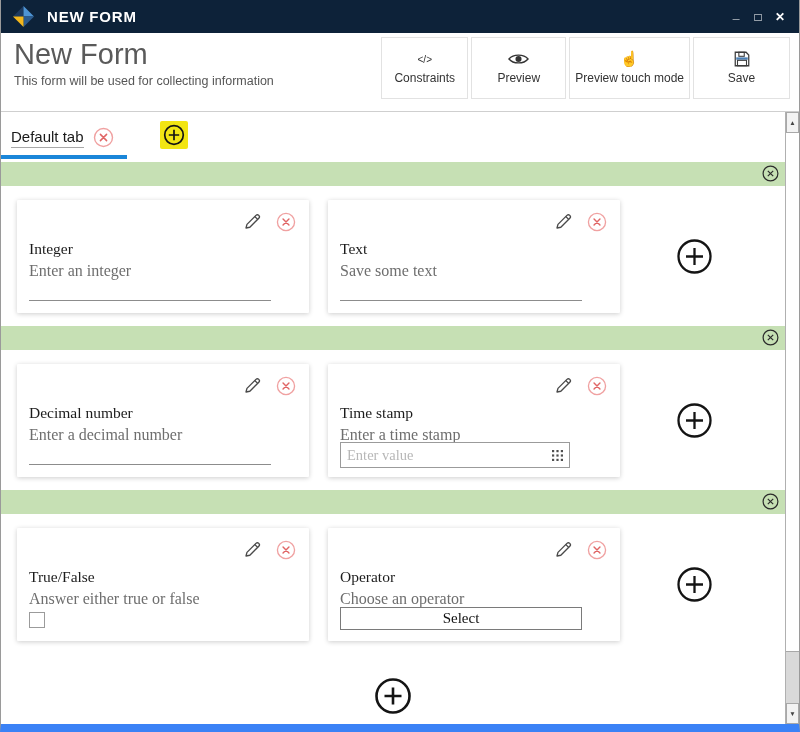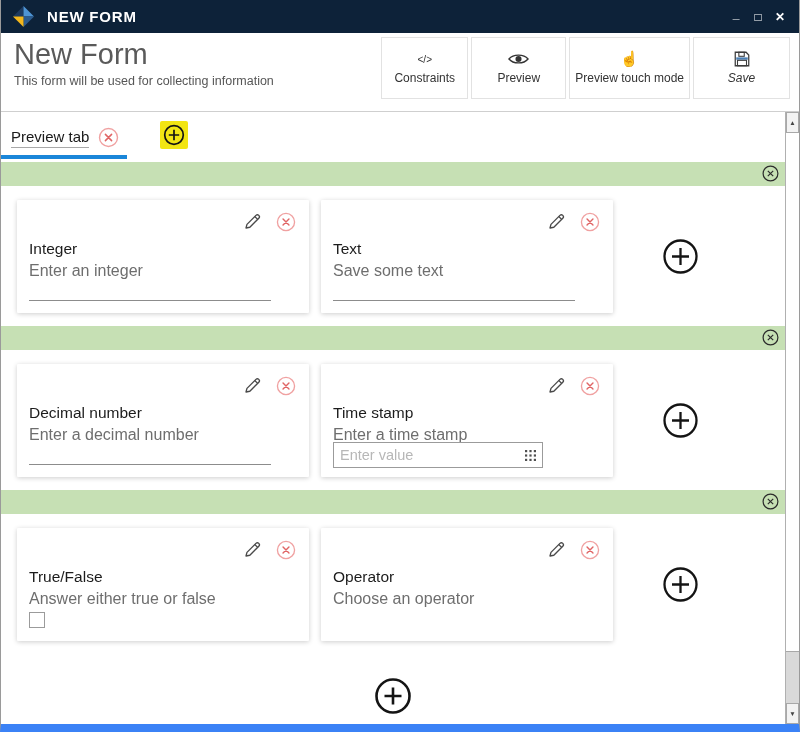--- a/index.html
+++ b/index.html
@@ -16,45 +16,45 @@
   .tb-ctl.min{transform:translateY(-3px);}
   
   .header{height:78px;border-bottom:1px solid #cfcfcf;position:relative;background:#fff;}
   .header-text{padding:5px 0 0 13px;}
   .page-title{font-size:29px;color:#5a5a5a;}
   .page-subtitle{font-size:12.5px;color:#565656;margin-top:3px;}
   .toolbar{position:absolute;right:9px;top:4px;display:flex;gap:3px;}
   .tool-btn{min-width:87px;height:62px;background:#fff;border:1px solid #e2e2e2;
     display:flex;flex-direction:column;align-items:center;justify-content:center;
     font-family:inherit;font-size:12px;color:#333;gap:3px;padding:2px 5px;box-sizing:border-box;}
-  .tool-btn.w2{min-width:95px;} .tool-btn.w4{min-width:97px;font-style:italic;}
+  .tool-btn.w2{min-width:95px;} .tool-btn.w4{min-width:97px;}
   .tool-icon{height:18px;display:flex;align-items:center;justify-content:center;}
   .icon-code{font-size:10px;color:#333;letter-spacing:0;}
   .icon-touch{font-size:15px;color:#333;}
   .tool-label{text-align:left;line-height:1.25;}
   
   .tabbar{height:48px;position:relative;background:#fff;}
   .tab{position:absolute;left:10px;top:15px;display:flex;align-items:center;gap:9px;}
   .tab-label{font-size:15px;color:#1a1a1a;padding-bottom:2px;border-bottom:1px solid #a8a8a8;}
   .add-tab{position:absolute;left:159px;top:9px;width:28px;height:28px;background:#f2e513;
     display:flex;align-items:center;justify-content:center;border-radius:2px;}
   .active-bar{position:absolute;left:0;bottom:1px;width:126px;height:4px;background:#1a86d9;}
   
   .content{margin-right:14px;padding-top:2px;}
   .row-section{margin-bottom:13px;}
   .row-strip{height:24px;background:#c6e0b4;position:relative;}
   .row-delete{position:absolute;right:6px;top:3px;line-height:0;}
-  .cards{display:flex;padding:14px 0 0 16px;gap:12px;}
+  .cards{display:flex;padding:14px 0 0 16px;gap:19px;font-family:Liberation Serif, serif;}
   .card{width:292px;height:113px;background:#fff;position:relative;border-radius:1px;
     box-shadow:0 1px 5px rgba(0,0,0,0.20);}
   .card-icons{position:absolute;top:11px;right:13px;display:flex;gap:13px;align-items:center;line-height:0;}
   .card-title{position:absolute;left:12px;top:40px;font-size:15.5px;color:#1c1c1c;}
   .card-sub{position:absolute;left:12px;top:62px;font-size:16px;color:#6e6e6e;}
   .underline{position:absolute;left:12px;bottom:12px;width:242px;border-bottom:1px solid #8c8c8c;height:0;}
-  .ts-input{position:absolute;left:12px;bottom:9px;width:210px;height:26px;border:1px solid #9b9b9b;
+  .ts-input{position:absolute;left:12px;bottom:9px;width:230px;height:26px;border:1px solid #9b9b9b;
     box-sizing:border-box;display:flex;align-items:center;padding:0 6px;background:#fff;}
   .ts-ph{font-size:14.5px;color:#b7b7b7;flex:1;}
   .checkbox{position:absolute;left:12px;bottom:13px;width:16px;height:16px;border:1px solid #9b9b9b;background:#fff;box-sizing:border-box;}
   .select-btn{position:absolute;left:12px;bottom:11px;width:242px;height:23px;border:1px solid #7a7a7a;
     box-sizing:border-box;display:flex;align-items:center;justify-content:center;font-size:15px;color:#111;background:#fff;}
   .row-add{align-self:center;margin-left:37px;line-height:0;}
   .bottom-add{width:38px;margin:36px auto 0;line-height:0;display:block;}
   
   .scrollbar{position:absolute;top:112px;right:0;width:14px;bottom:0;background:#d9d9d9;
     border-left:1px solid #b0b0b0;display:flex;flex-direction:column;box-sizing:border-box;}
@@ -115,21 +115,21 @@
             <rect x="5" y="11.5" width="10" height="6" fill="none" stroke="#3d3d3d" stroke-width="1.2"></rect>
           </svg>
         </span>
         <span class="tool-label">Save</span>
       </button>
     </div>
   </div>
 
   <div class="tabbar">
     <div class="tab">
-      <span class="tab-label">Preview tab</span>
+      <span class="tab-label">Default tab</span>
       <span style="line-height:0;">
         <svg width="21" height="21" viewBox="0 0 21 21">
             <circle cx="10.5" cy="10.5" r="9" fill="none" stroke="#f0a1a1" stroke-width="1.4"></circle>
             <path d="M7.4 7.4 L13.6 13.6 M13.6 7.4 L7.4 13.6" stroke="#e06565" stroke-width="1.5" stroke-linecap="round"></path>
           </svg>
       </span>
     </div>
     <div class="add-tab">
       <svg width="24" height="24" viewBox="0 0 24 24">
           <circle cx="12" cy="12" r="9.3" fill="none" stroke="#141414" stroke-width="1.7"></circle>
@@ -287,20 +287,21 @@
                   <path d="M4.2 17.8 L5.2 14 L14.6 4.6 A2.1 2.1 0 0 1 17.6 7.6 L8.2 17 Z" fill="none" stroke="#4a4a4a" stroke-width="1.4" stroke-linejoin="round"></path>
                   <path d="M13.4 5.8 L16.4 8.8" stroke="#4a4a4a" stroke-width="1.4"></path>
                 </svg></span>
             <span><svg width="20" height="20" viewBox="0 0 21 21">
                   <circle cx="10.5" cy="10.5" r="9" fill="none" stroke="#f0a1a1" stroke-width="1.4"></circle>
                   <path d="M7.4 7.4 L13.6 13.6 M13.6 7.4 L7.4 13.6" stroke="#e06565" stroke-width="1.5" stroke-linecap="round"></path>
                 </svg></span>
           </div>
           <div class="card-title">Operator</div>
           <div class="card-sub">Choose an operator</div>
+          <div class="select-btn">Select</div>
         </div>
         <span class="row-add">
           <svg width="37" height="37" viewBox="0 0 37 37">
               <circle cx="18.5" cy="18.5" r="16" fill="none" stroke="#141414" stroke-width="2.3"></circle>
               <path d="M18.5 10 V27 M10 18.5 H27" stroke="#141414" stroke-width="2.3"></path>
             </svg>
         </span>
       </div>
     </div>
 

